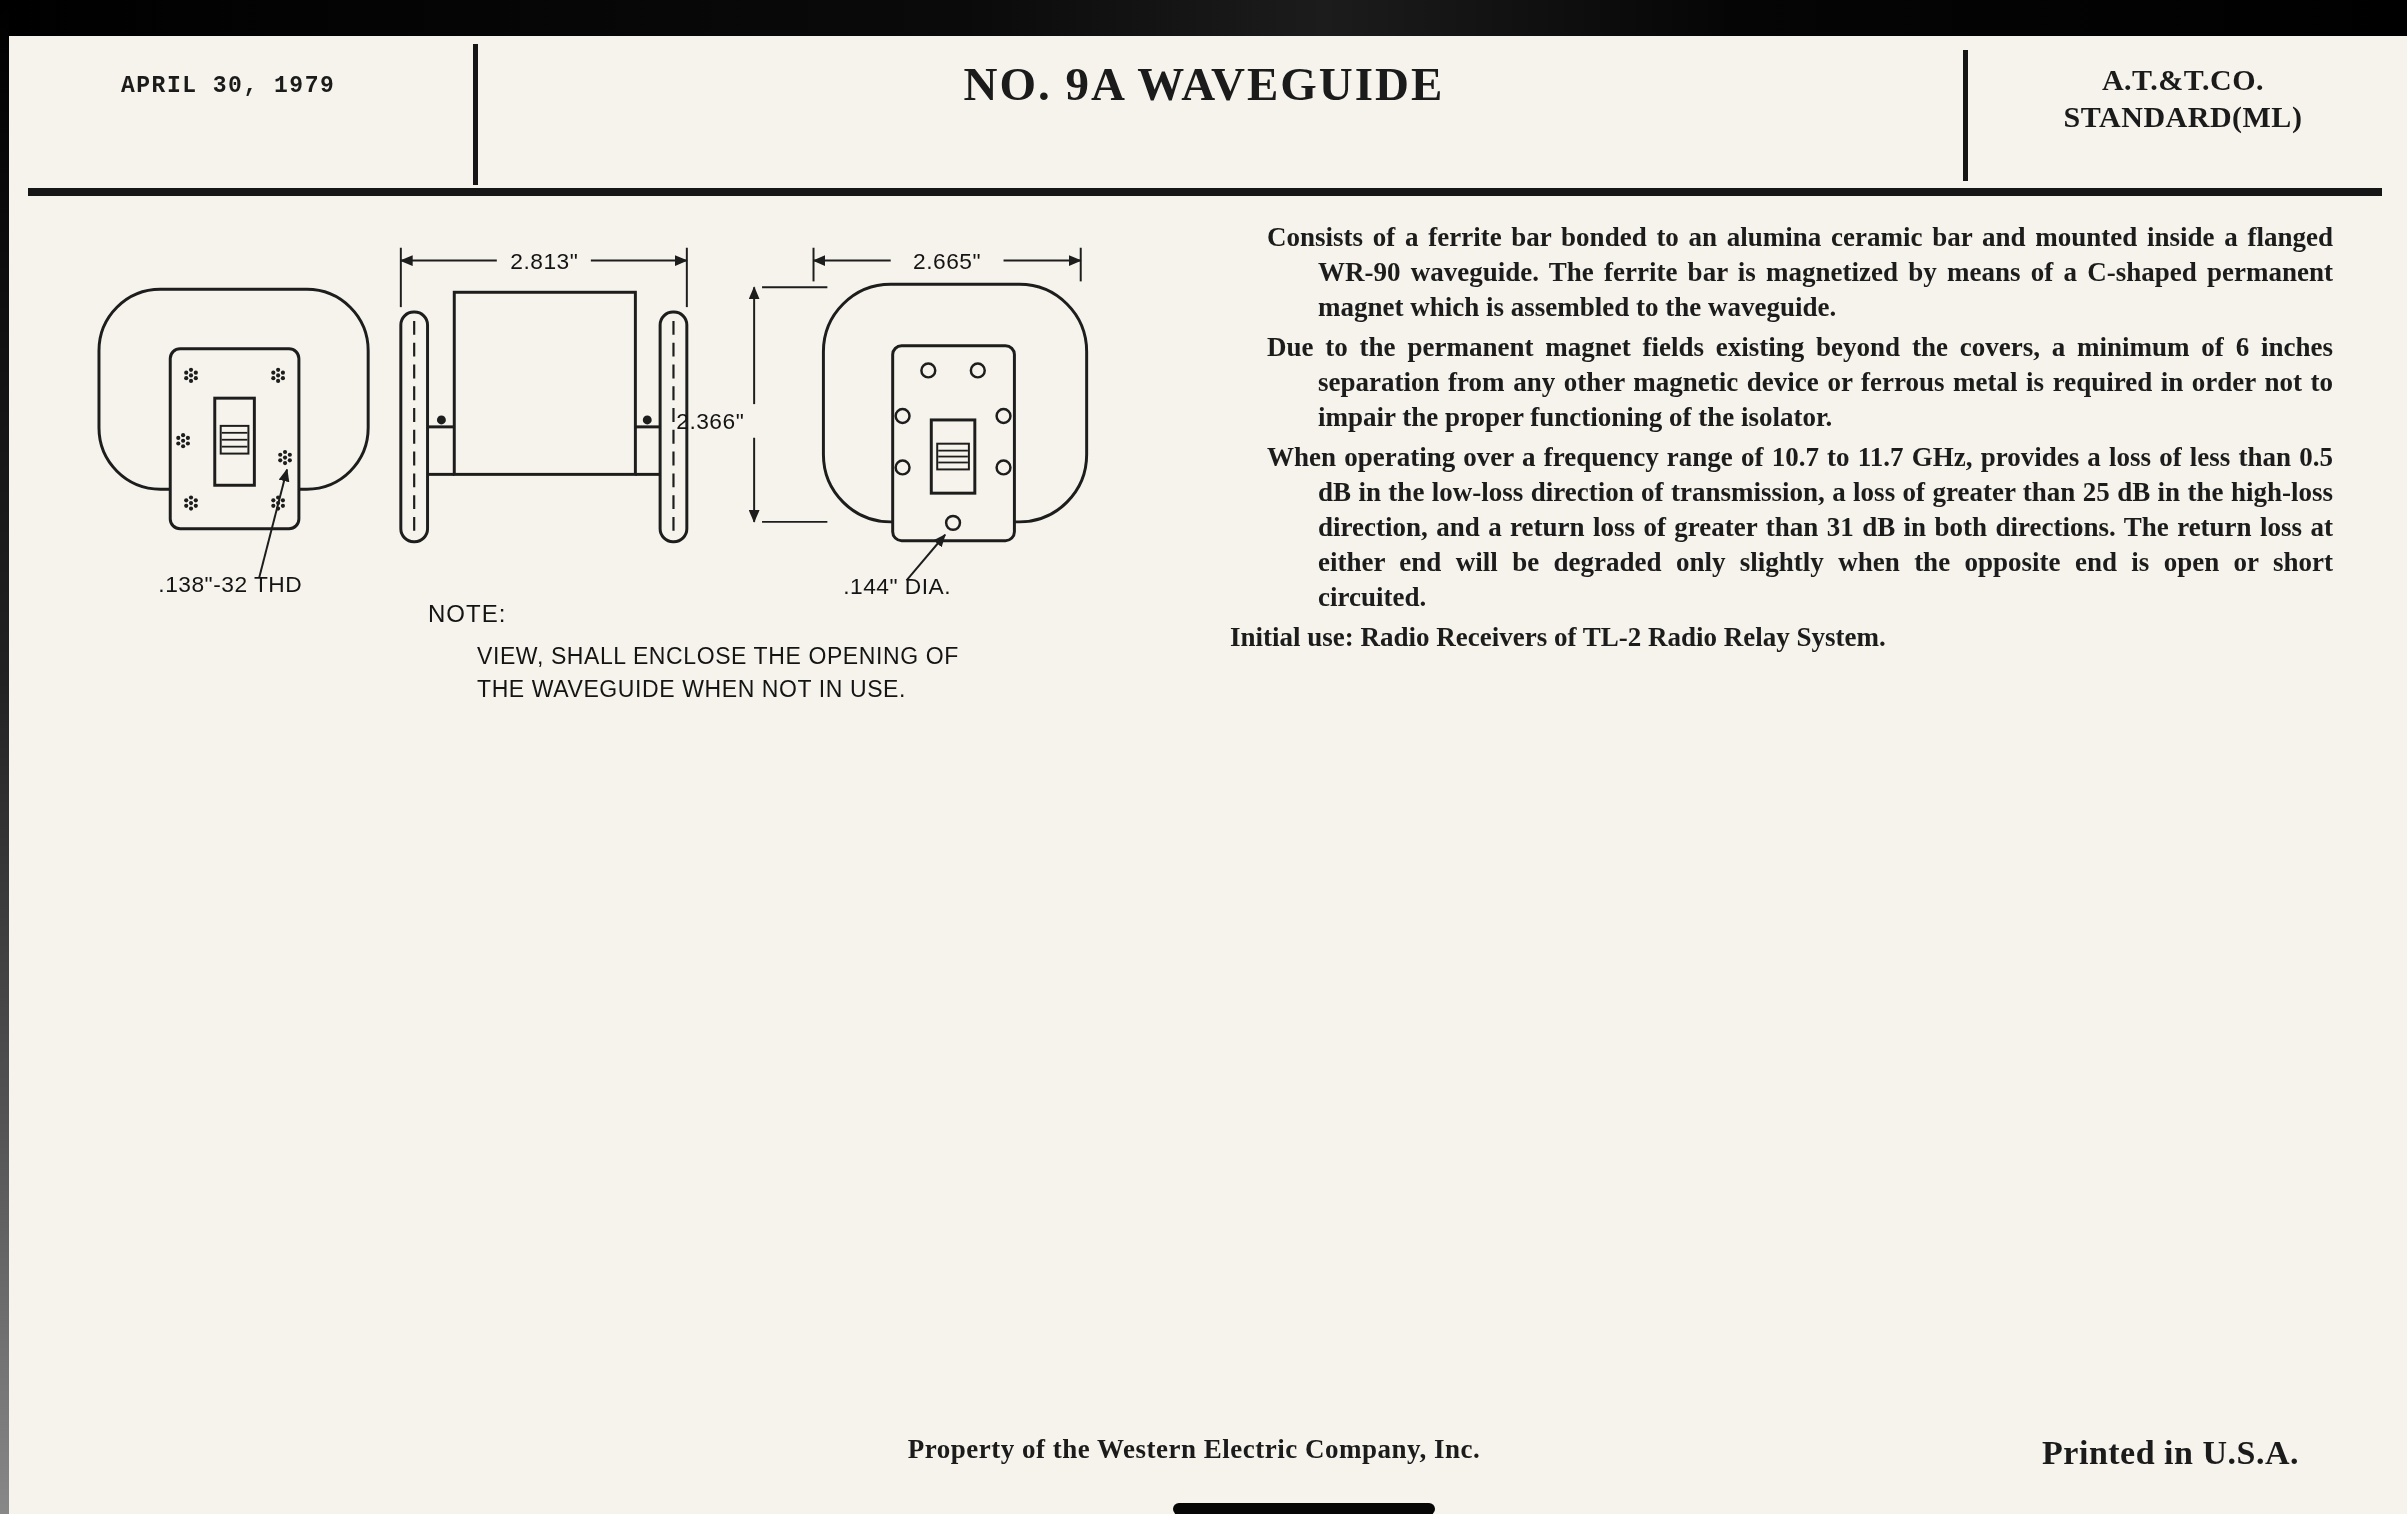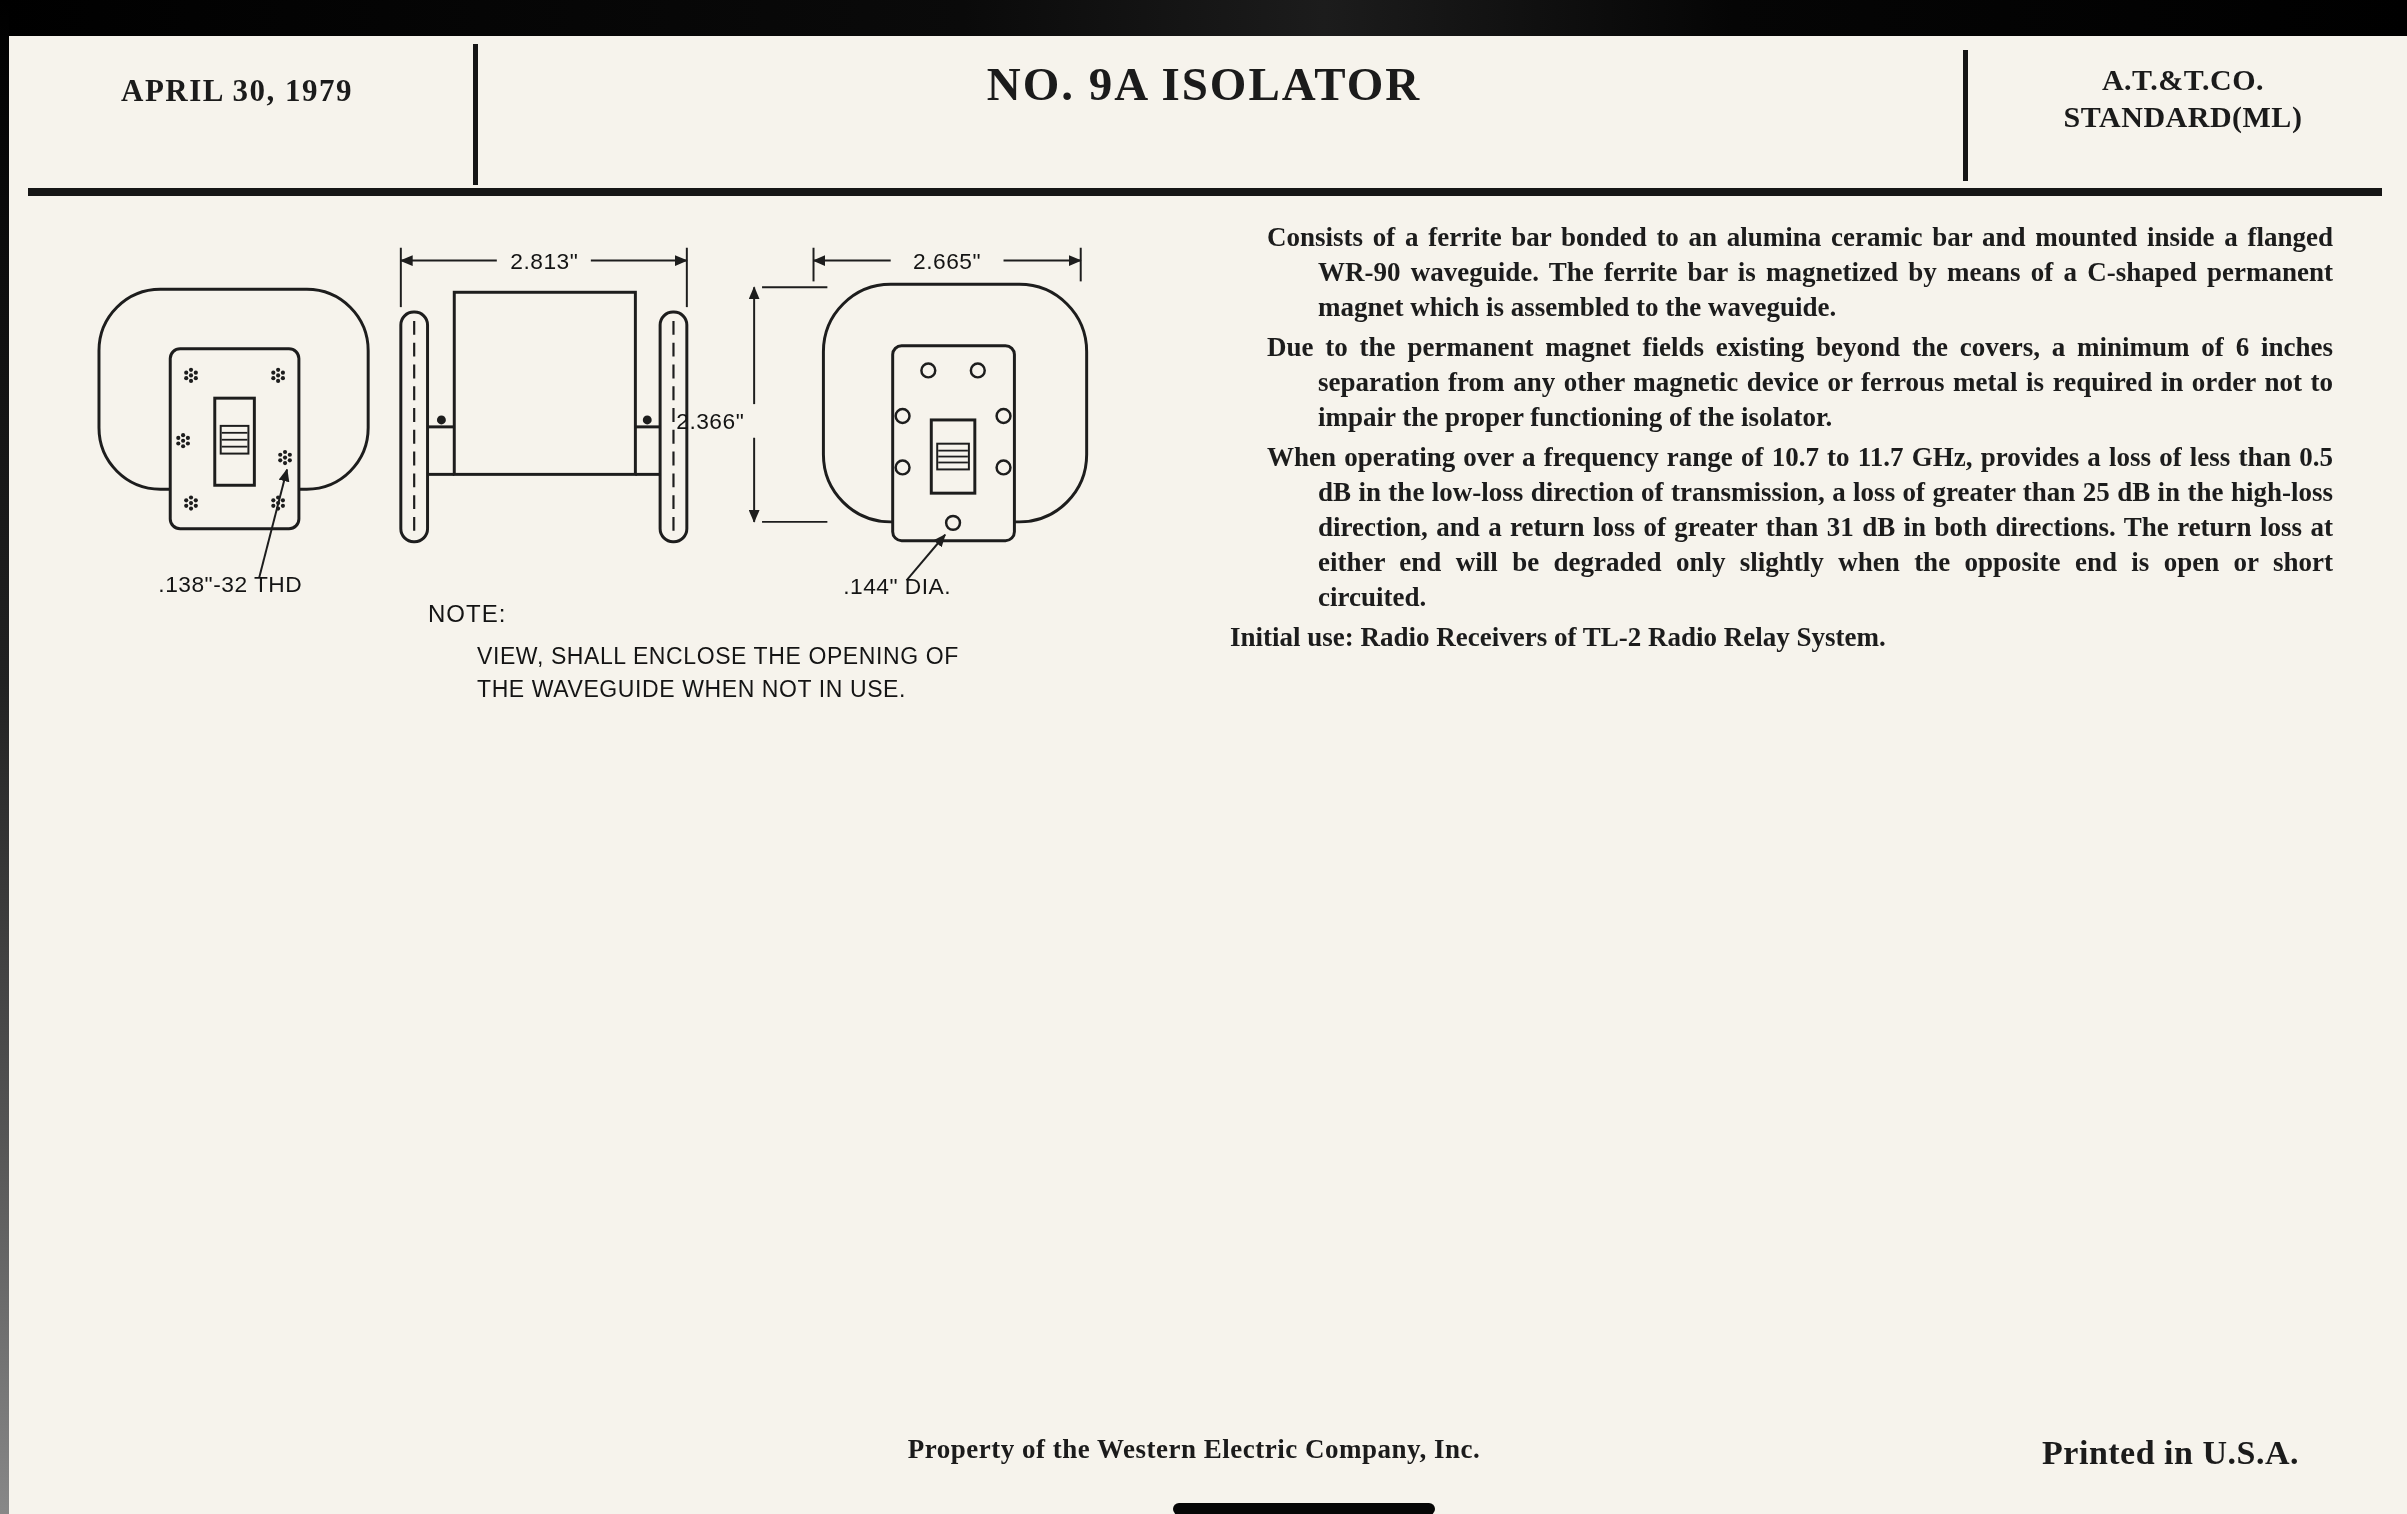--- a/index.html
+++ b/index.html
@@ -21,21 +21,21 @@
     position:absolute; left:0; top:0; width:9px; height:1515px;
     background:linear-gradient(180deg,#000 0%,#222 45%,#555 75%,#888 100%);
   }
   .scan-smudge {
     position:absolute; left:1173px; top:1503px; width:262px; height:12px;
     background:#060606; border-radius:6px;
   }
   
   .hdr-date {
     position:absolute; left:121px; top:73px;
-    font-size:31px; font-weight:bold; letter-spacing:1.5px;
+    font-size:23px; font-weight:bold; letter-spacing:1.5px;font-family:Liberation Mono, monospace;
   }
   .hdr-sep-left {
     position:absolute; left:473px; top:44px; width:5px; height:141px; background:#161616;
   }
   .hdr-title {
     position:absolute; left:50%; top:57px; transform:translateX(-50%);
     font-size:47px; font-weight:bold; letter-spacing:2px; white-space:nowrap;
   }
   .hdr-sep-right {
     position:absolute; left:1963px; top:50px; width:5px; height:131px; background:#161616;
@@ -84,21 +84,21 @@
 <body>
 
 <div class="page">
 
   <div class="scan-top"></div>
   <div class="scan-left"></div>
   <div class="scan-smudge"></div>
 
   <div class="hdr-date">APRIL 30, 1979</div>
   <div class="hdr-sep-left"></div>
-  <div class="hdr-title">NO. 9A ISOLATOR</div>
+  <div class="hdr-title">NO. 9A WAVEGUIDE</div>
   <div class="hdr-sep-right"></div>
   <div class="hdr-org">
     <div>A.T.&amp;T.CO.</div>
     <div>STANDARD(ML)</div>
   </div>
   <div class="hdr-rule"></div>
 
   <svg class="drawing-svg" width="1129" height="574" viewBox="60 225 1140 580">
     <defs>
       <marker id="arr" markerWidth="13" markerHeight="11" refX="12" refY="5.5" orient="auto" markerUnits="userSpaceOnUse">

